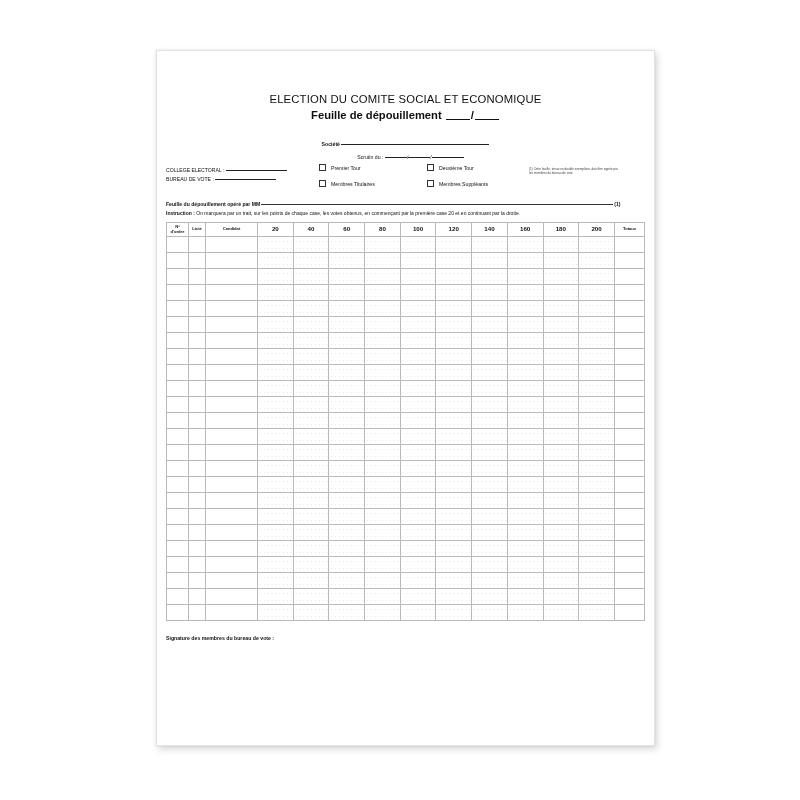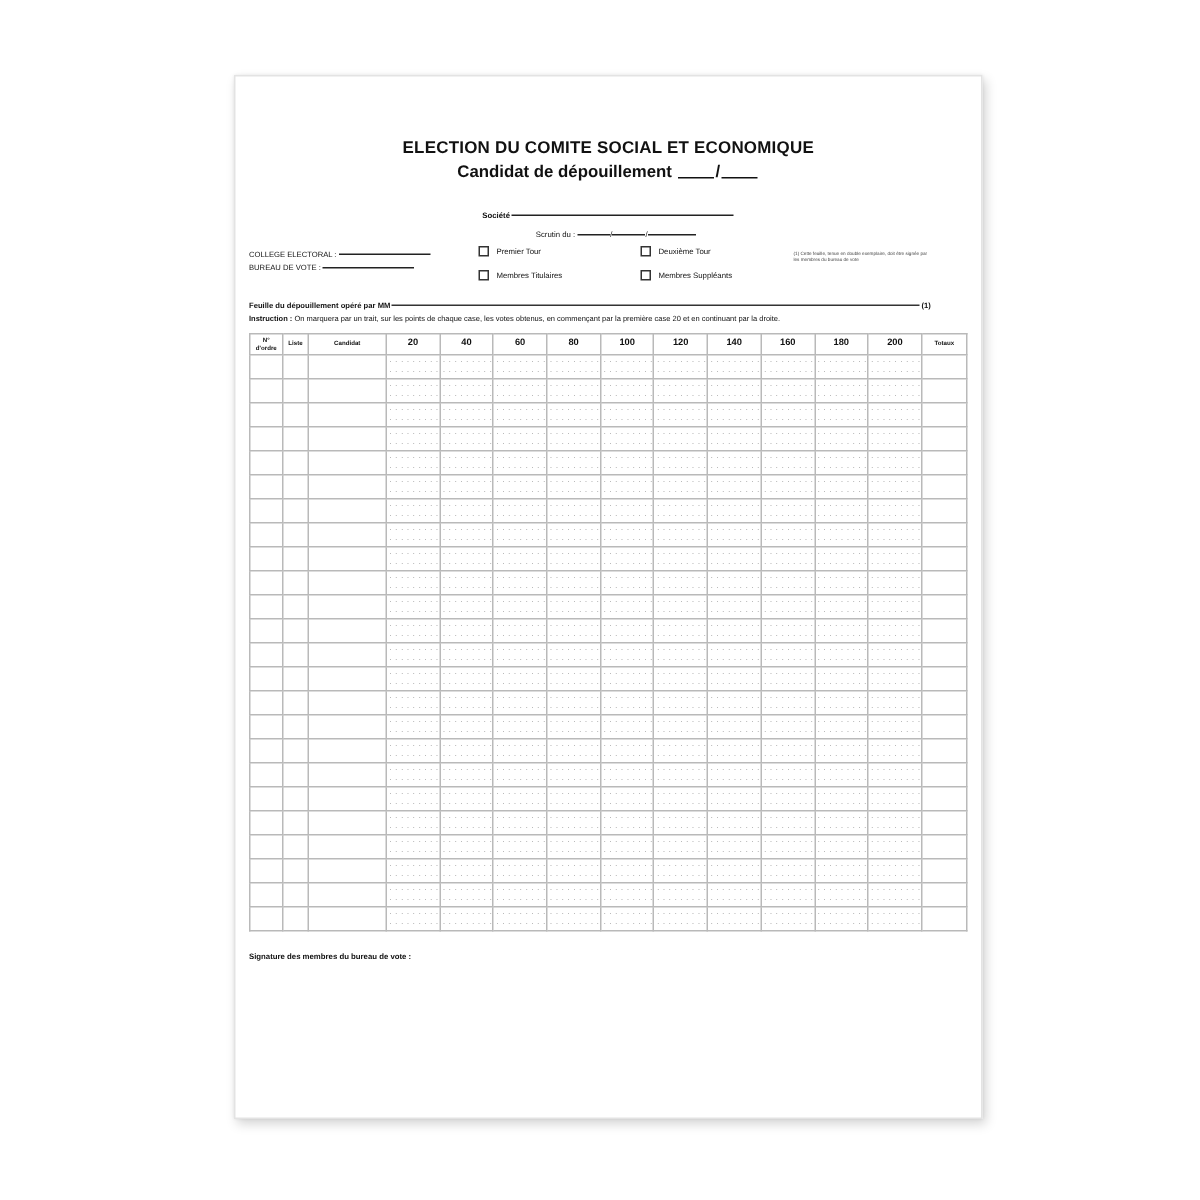--- a/index.html
+++ b/index.html
@@ -33,21 +33,21 @@
     overflow: hidden;
   }
 
   
   .title-block {
     margin-top: 41px;
     text-align: center;
   }
   .title-main {
     font-size: 11.3px;
-    font-weight: bold;
+    font-weight: normal;
     letter-spacing: 0.15px;
     color: #111;
     line-height: 1.25;
   }
   .title-sub {
     font-size: 11.2px;
     font-weight: bold;
     color: #111;
     margin-top: 2px;
     line-height: 1.25;
@@ -230,21 +230,21 @@
 </style>
 </head>
 <body>
 
 <div id="stage">
   <div id="sheet">
 
     <div class="title-block">
       <div class="title-main">ELECTION DU COMITE SOCIAL ET ECONOMIQUE</div>
       <div class="title-sub">
-        <span>Candidat de dépouillement</span>
+        <span>Feuille de dépouillement</span>
         <span class="rule-inline"></span><span>/</span><span class="rule-inline"></span>
       </div>
     </div>
 
     <div class="ident">
 
       <div class="societe-row">
         <span class="lbl">Société</span>
         <span class="fill-line w-societe"></span>
       </div>

